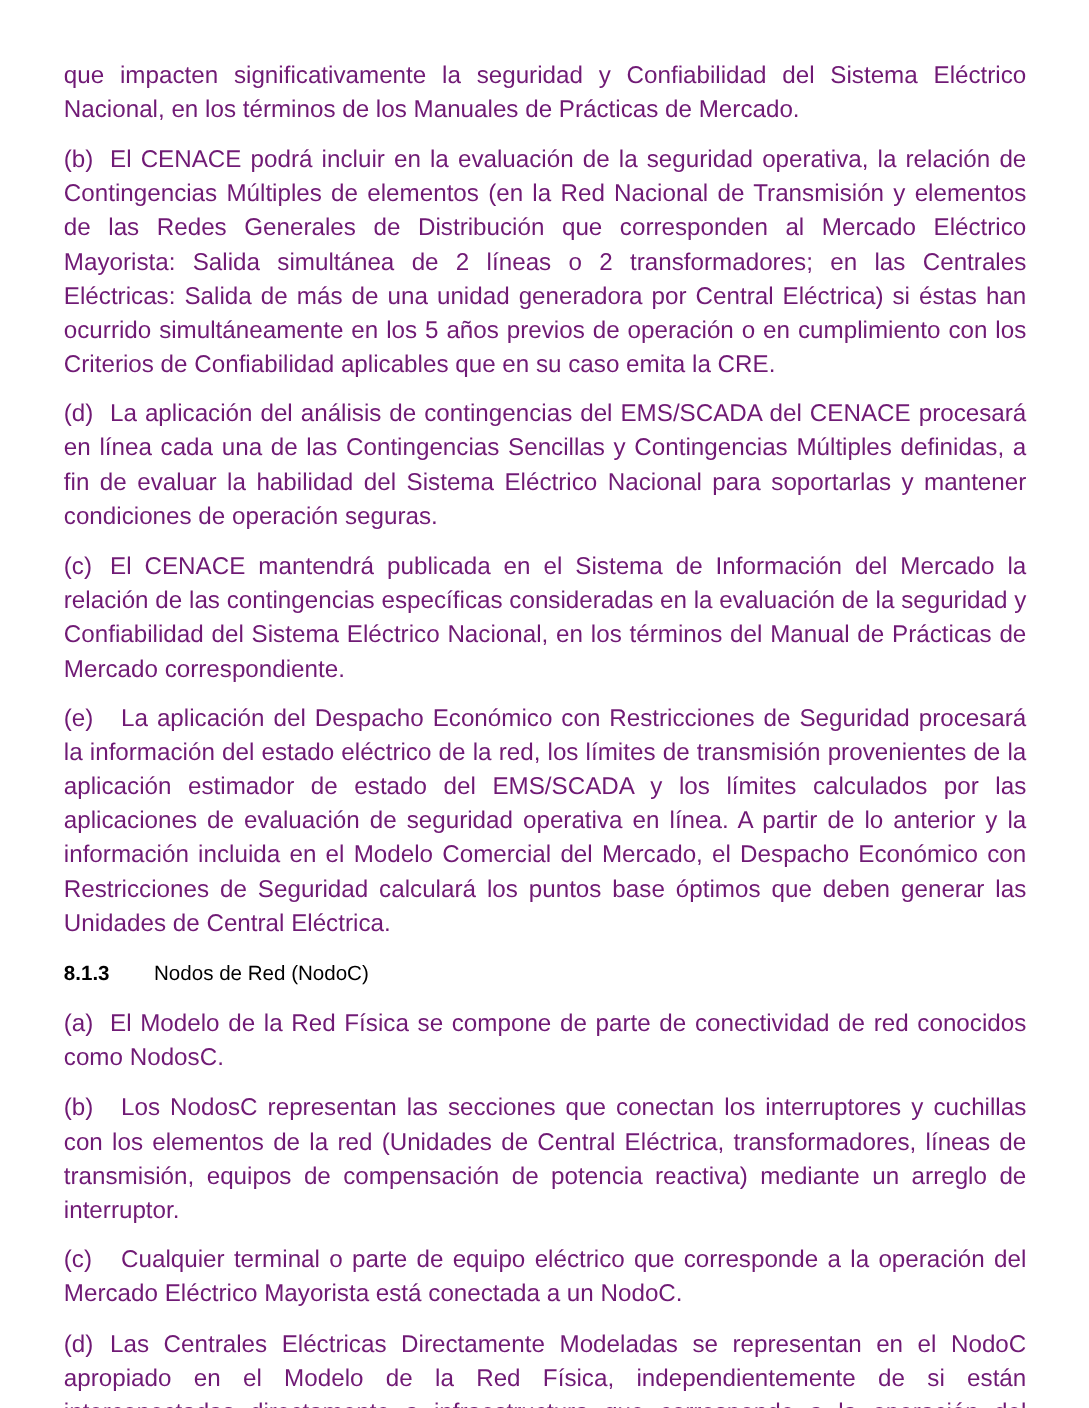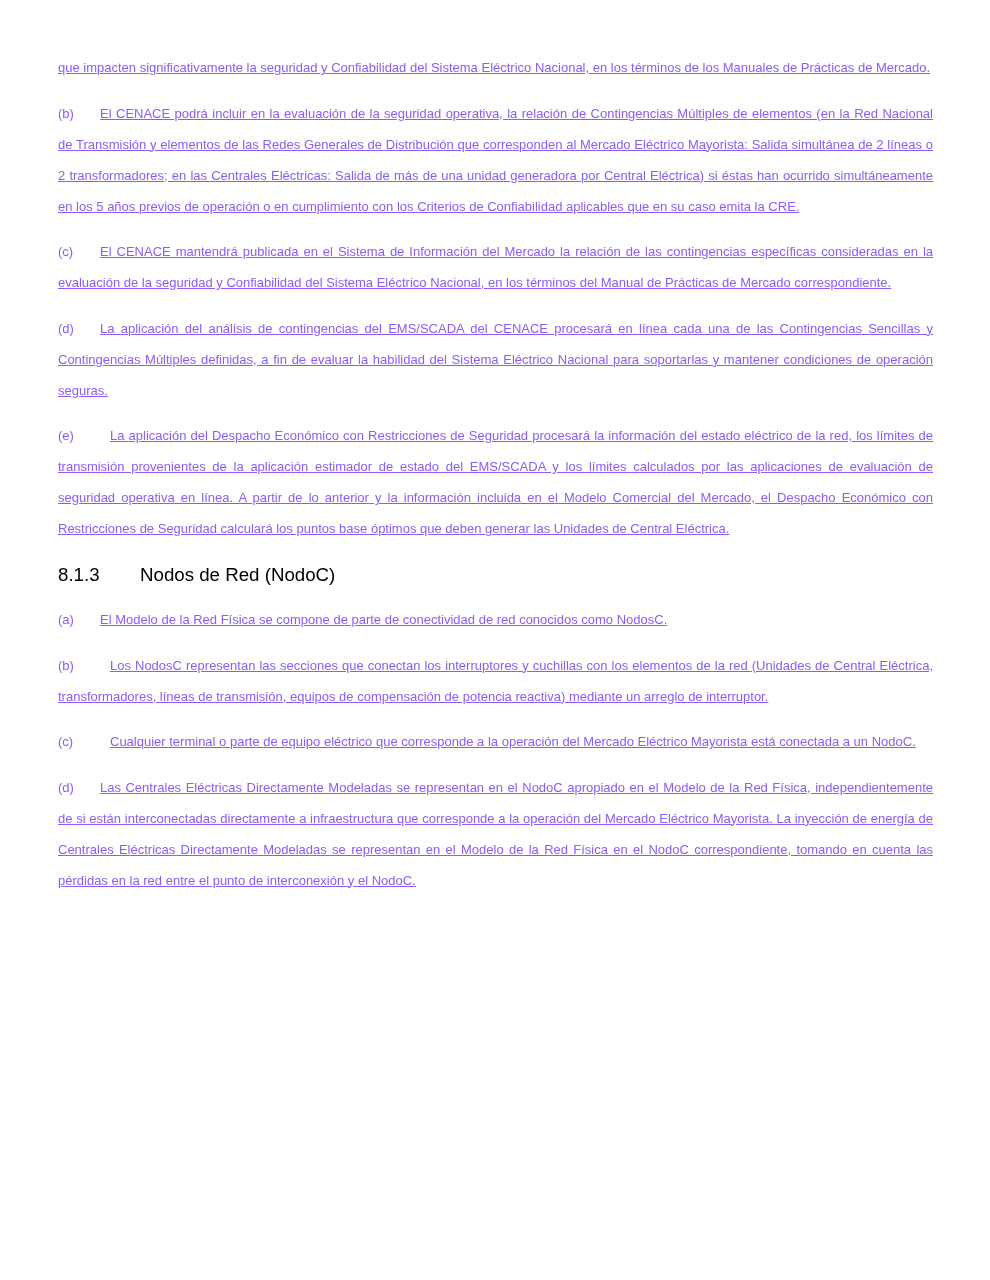--- a/index.html
+++ b/index.html
@@ -20,27 +20,26 @@
     height: 1280px;
     background: #ffffff;
     box-sizing: border-box;
     padding: 52px 58px 0 58px;
   }
   .content {
     width: 875px;
   }
   p.para {
     margin: 0 0 14.5px 0;
-    font-size: 13px;
+    font-size: 22px;
     line-height: 31px;
     text-align: justify;
     text-justify: inter-word;
-    color: #8b5cf6;
+    color: #701a75;
     hyphens: none;
-    text-decoration: underline;
   }
   p.para:last-child {
     margin-bottom: 0;
   }
   
   .marker {
     display: inline-block;
     min-width: 42px;
   }
   .marker.wide {
@@ -50,42 +49,43 @@
     margin: 0 0 14.5px 0;
     font-size: 18.7px;
     line-height: 31px;
     font-weight: normal;
     text-align: left;
     color: #000000;
   }
   .heading-num {
     display: inline-block;
     min-width: 82px;
+    font-weight: bold;
   }
 </style>
 </head>
 <body>
 
 <div class="page">
   <div class="content">
 
     <p class="para">
       <span>que impacten significativamente la seguridad y Confiabilidad del Sistema Eléctrico Nacional, en los términos de los Manuales de Prácticas de Mercado.</span>
     </p>
 
     <p class="para">
       <span class="marker">(b)</span><span>El CENACE podrá incluir en la evaluación de la seguridad operativa, la relación de Contingencias Múltiples de elementos (en la Red Nacional de Transmisión y elementos de las Redes Generales de Distribución que corresponden al Mercado Eléctrico Mayorista: Salida simultánea de 2 líneas o 2 transformadores; en las Centrales Eléctricas: Salida de más de una unidad generadora por Central Eléctrica) si éstas han ocurrido simultáneamente en los 5 años previos de operación o en cumplimiento con los Criterios de Confiabilidad aplicables que en su caso emita la CRE.</span>
     </p>
 
     <p class="para">
-      <span class="marker">(c)</span><span>El CENACE mantendrá publicada en el Sistema de Información del Mercado la relación de las contingencias específicas consideradas en la evaluación de la seguridad y Confiabilidad del Sistema Eléctrico Nacional, en los términos del Manual de Prácticas de Mercado correspondiente.</span>
+      <span class="marker">(d)</span><span>La aplicación del análisis de contingencias del EMS/SCADA del CENACE procesará en línea cada una de las Contingencias Sencillas y Contingencias Múltiples definidas, a fin de evaluar la habilidad del Sistema Eléctrico Nacional para soportarlas y mantener condiciones de operación seguras.</span>
     </p>
 
     <p class="para">
-      <span class="marker">(d)</span><span>La aplicación del análisis de contingencias del EMS/SCADA del CENACE procesará en línea cada una de las Contingencias Sencillas y Contingencias Múltiples definidas, a fin de evaluar la habilidad del Sistema Eléctrico Nacional para soportarlas y mantener condiciones de operación seguras.</span>
+      <span class="marker">(c)</span><span>El CENACE mantendrá publicada en el Sistema de Información del Mercado la relación de las contingencias específicas consideradas en la evaluación de la seguridad y Confiabilidad del Sistema Eléctrico Nacional, en los términos del Manual de Prácticas de Mercado correspondiente.</span>
     </p>
 
     <p class="para">
       <span class="marker wide">(e)</span><span>La aplicación del Despacho Económico con Restricciones de Seguridad procesará la información del estado eléctrico de la red, los límites de transmisión provenientes de la aplicación estimador de estado del EMS/SCADA y los límites calculados por las aplicaciones de evaluación de seguridad operativa en línea. A partir de lo anterior y la información incluida en el Modelo Comercial del Mercado, el Despacho Económico con Restricciones de Seguridad calculará los puntos base óptimos que deben generar las Unidades de Central Eléctrica.</span>
     </p>
 
 
     <h3 class="heading">
       <span class="heading-num">8.1.3</span><span>Nodos de Red (NodoC)</span>
     </h3>

